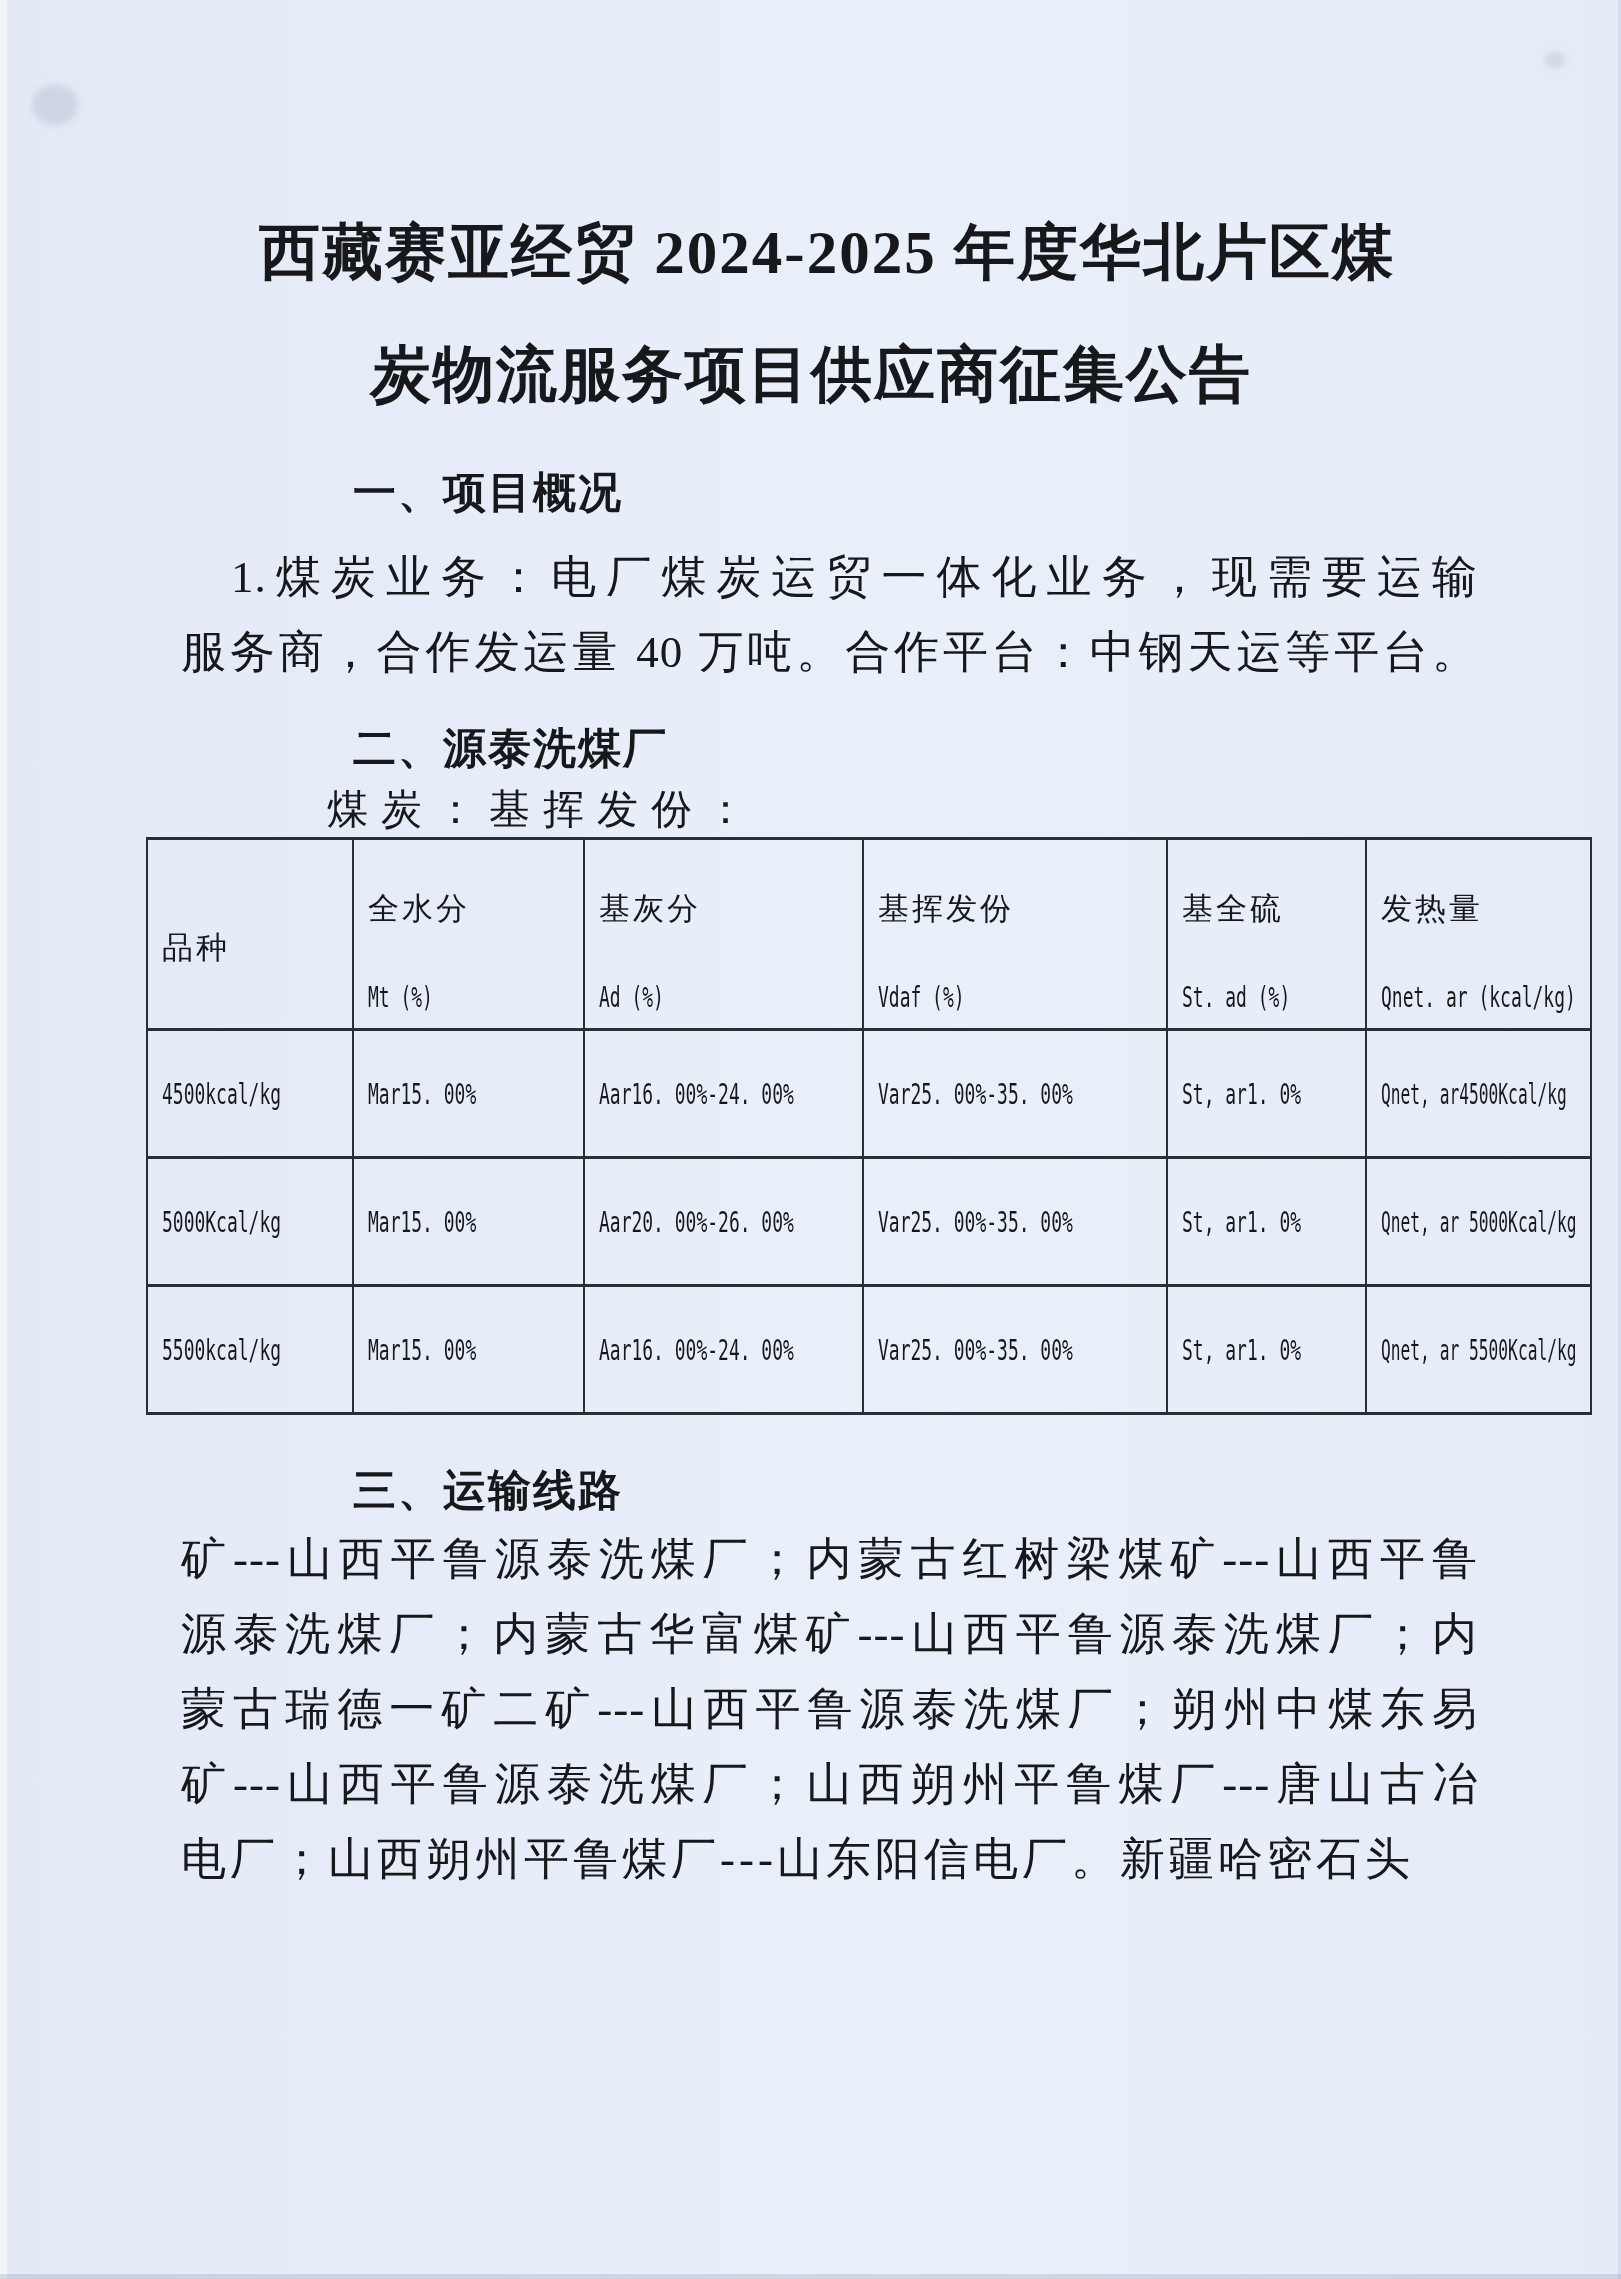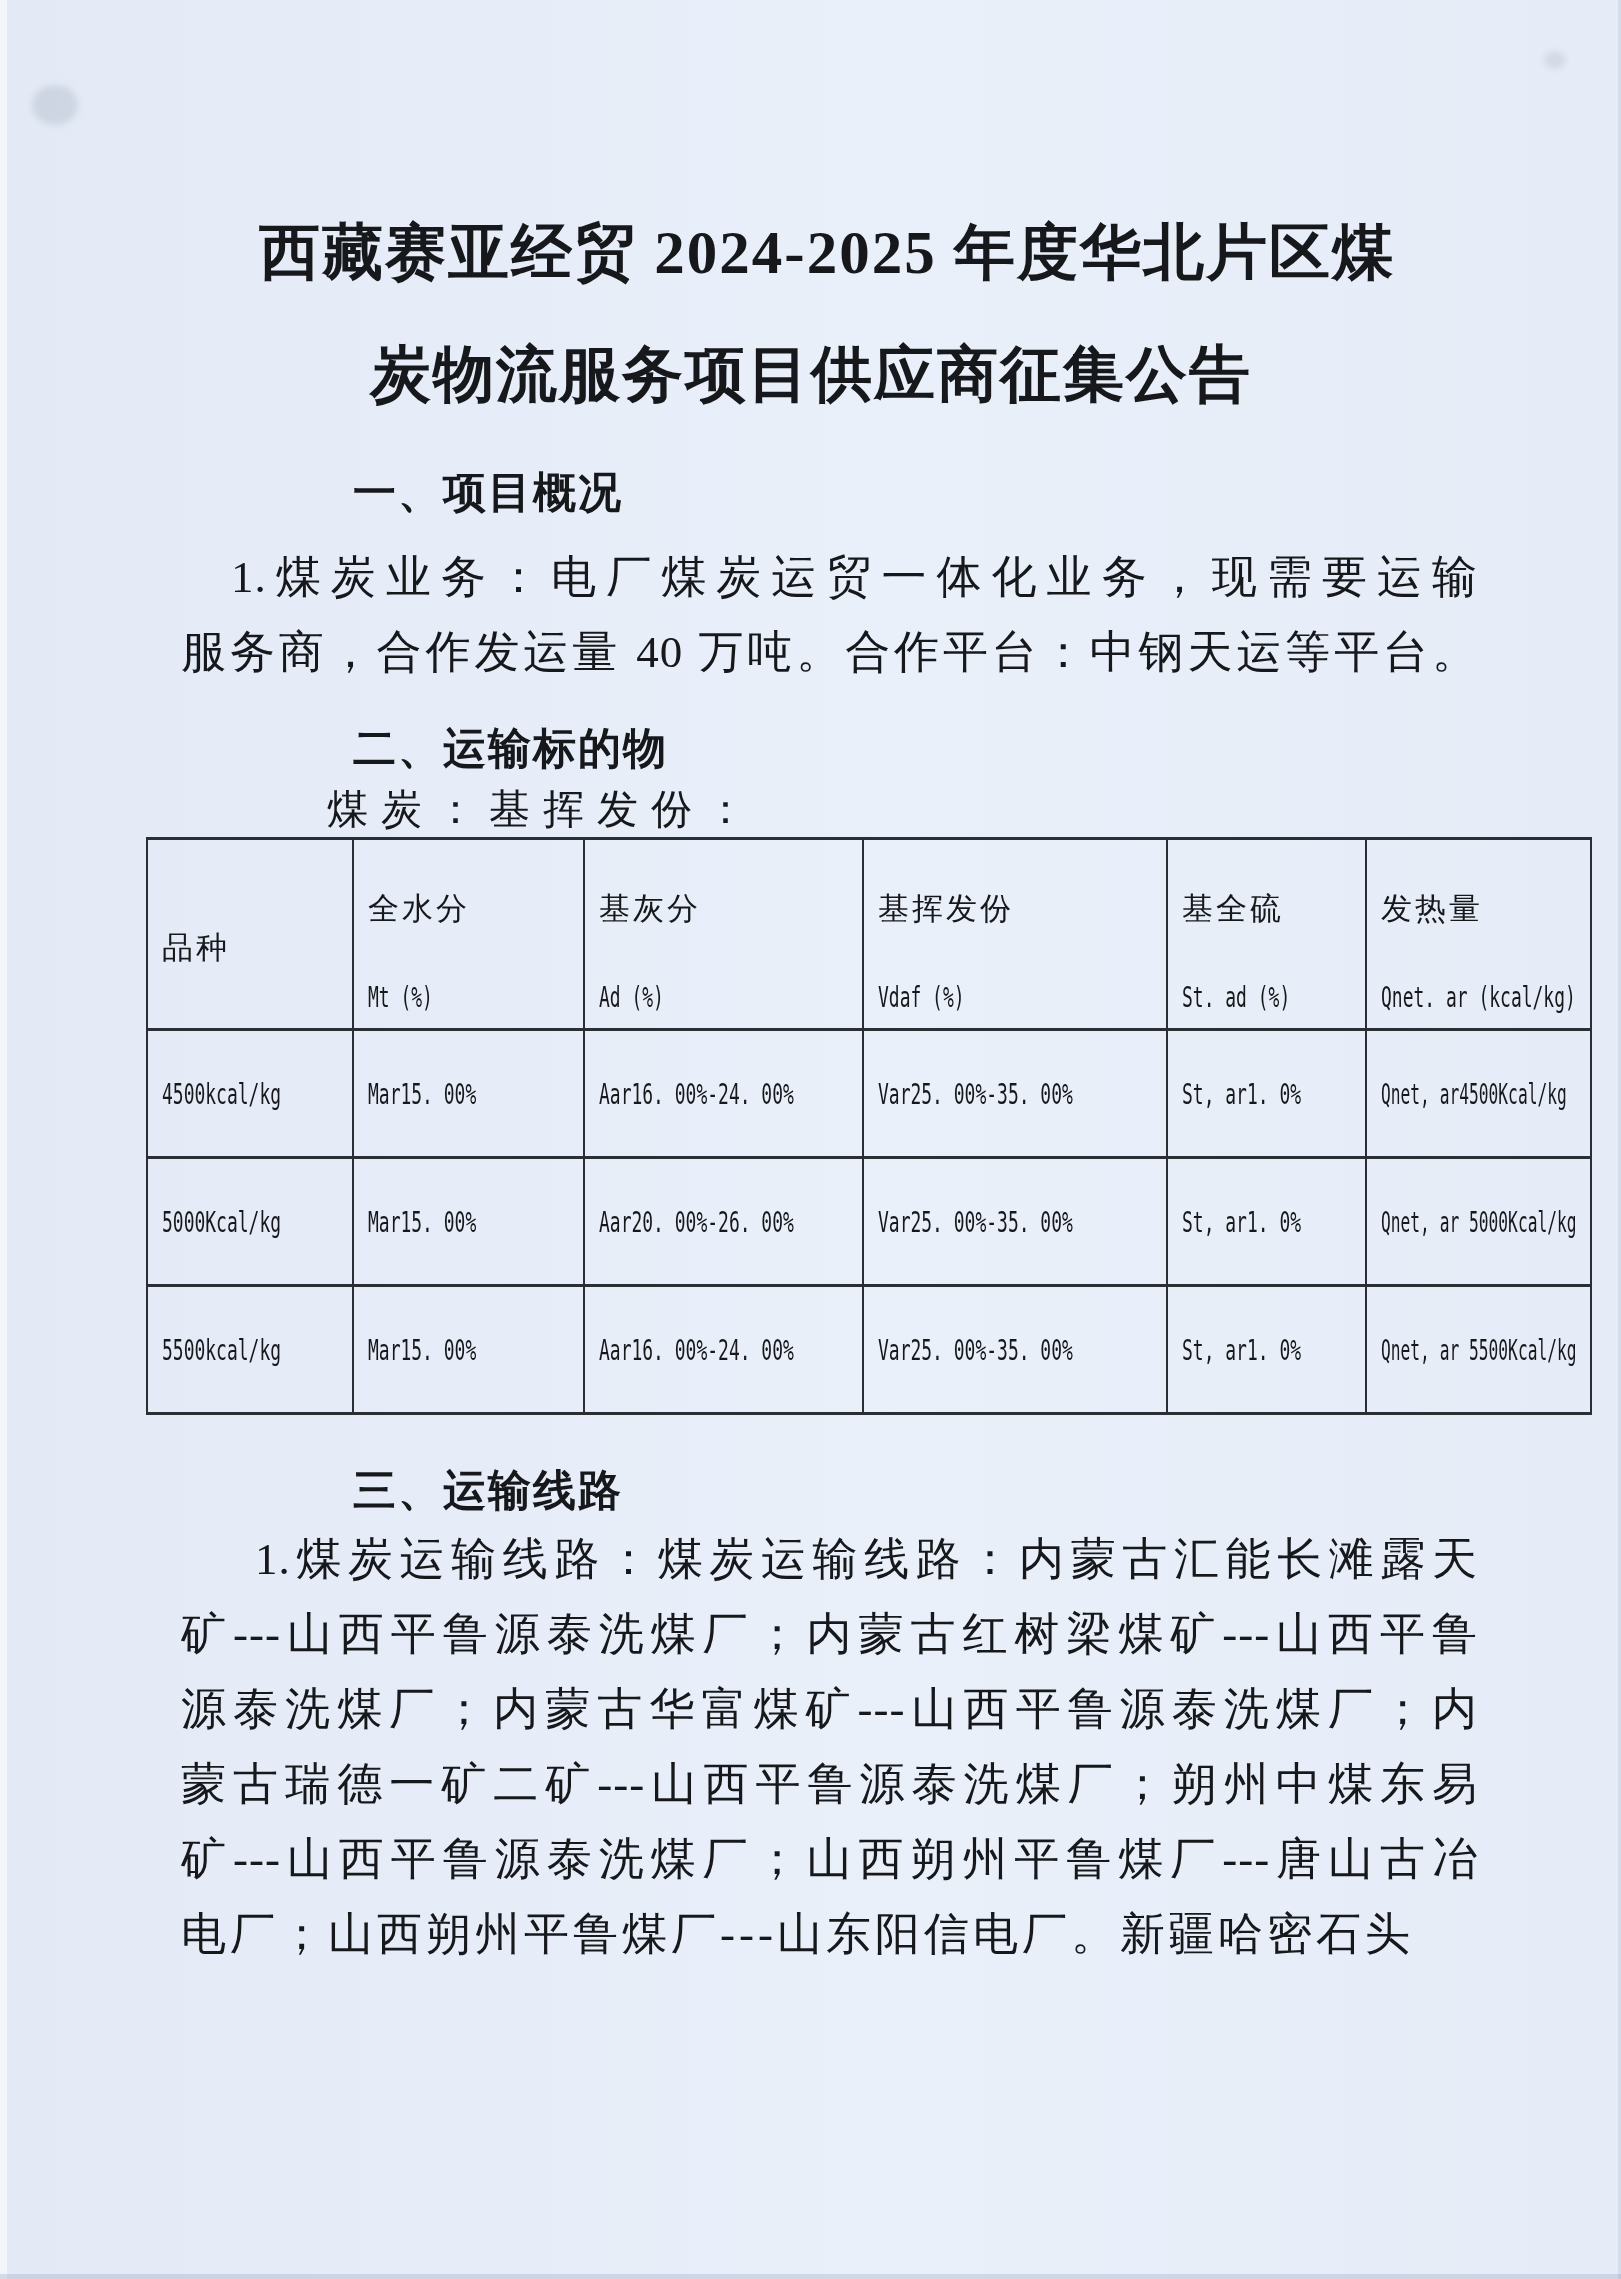--- a/index.html
+++ b/index.html
@@ -110,21 +110,21 @@
   <div class="title t1">西藏赛亚经贸 2024-2025 年度华北片区煤</div>
   <div class="title t2">炭物流服务项目供应商征集公告</div>
 
   <div class="heading h1">一、项目概况</div>
 
   <div class="para p1">
     <div class="pline just ind1">1.煤炭业务：电厂煤炭运贸一体化业务，现需要运输</div>
     <div class="pline just">服务商，合作发运量 40 万吨。合作平台：中钢天运等平台。</div>
   </div>
 
-  <div class="heading h2">二、运输标的物</div>
+  <div class="heading h2">二、源泰洗煤厂</div>
   <div class="intro">煤炭：基挥发份：</div>
 
   <table class="qtable">
     <colgroup>
       <col style="width:206px">
       <col style="width:231px">
       <col style="width:279px">
       <col style="width:304px">
       <col style="width:199px">
       <col style="width:225px">
@@ -178,21 +178,20 @@
       <td><span class="cond">Var25. 00%-35. 00%</span></td>
       <td><span class="cond">St, ar1. 0%</span></td>
       <td><span class="cond tight">Qnet, ar 5500Kcal/kg</span></td>
     </tr>
   </tbody>
     </table>
 
   <div class="heading h3">三、运输线路</div>
 
   <div class="para p2">
-    <div class="pline just ind2">1.煤炭运输线路：煤炭运输线路：内蒙古汇能长滩露天</div>
     <div class="pline just">矿---山西平鲁源泰洗煤厂；内蒙古红树梁煤矿---山西平鲁</div>
     <div class="pline just">源泰洗煤厂；内蒙古华富煤矿---山西平鲁源泰洗煤厂；内</div>
     <div class="pline just">蒙古瑞德一矿二矿---山西平鲁源泰洗煤厂；朔州中煤东易</div>
     <div class="pline just">矿---山西平鲁源泰洗煤厂；山西朔州平鲁煤厂---唐山古冶</div>
     <div class="pline last">电厂；山西朔州平鲁煤厂---山东阳信电厂。新疆哈密石头</div>
   </div>
 
 </div>
 
 

